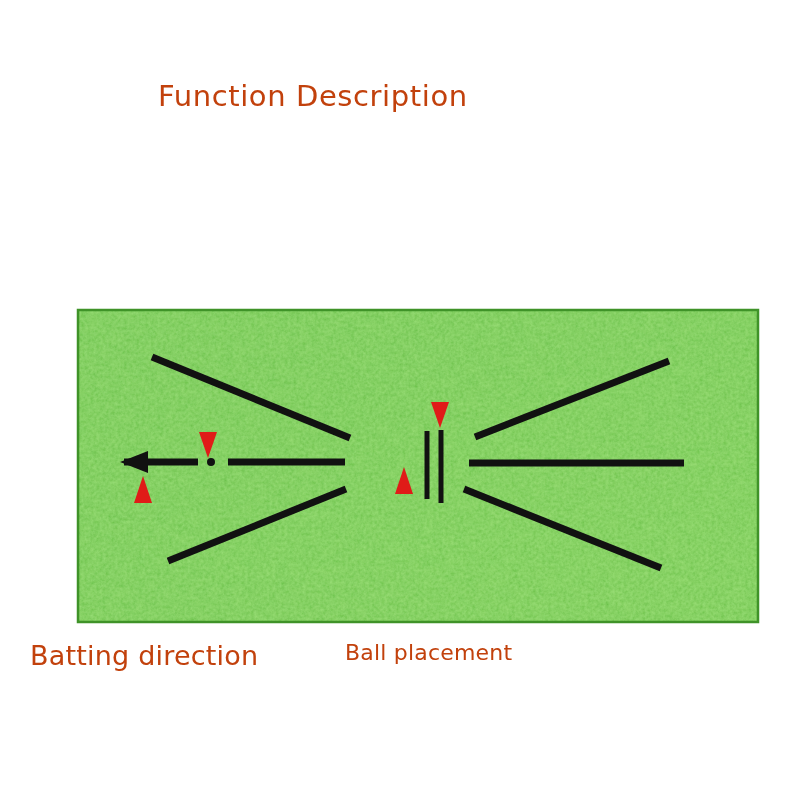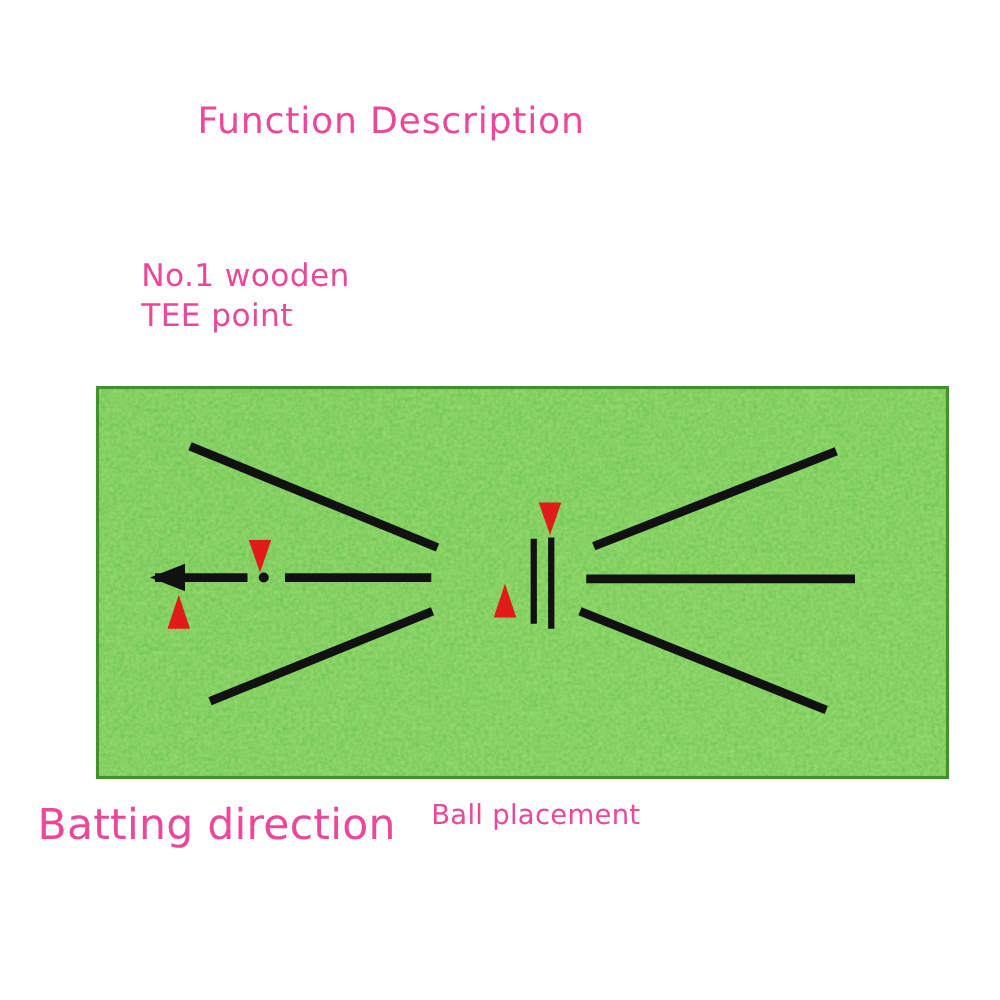--- a/index.html
+++ b/index.html
@@ -21,21 +21,21 @@
   }
   #scene {
     position: absolute;
     left: 0;
     top: 0;
     width: 800px;
     height: 800px;
   }
   .lbl {
     position: absolute;
-    color: #ec4899;
+    color: #c2410c;
     font-family: "DejaVu Sans", sans-serif;
     font-weight: 700;
     letter-spacing: 0.2px;
     white-space: nowrap;
     line-height: 1.28;
   }
   #title-text {
     left: 158px;
     top: 78px;
     font-size: 29px;
@@ -52,21 +52,21 @@
   #tee-label .l2 { display: block; }
   #hardcore-label {
     left: 385px;
     top: 226px;
     font-size: 25px;
     font-weight: 400;
   }
   #batting-label {
     left: 30px;
     top: 639px;
-    font-size: 34px;
+    font-size: 27px;
     font-weight: 400;
   }
   #ball-label {
     left: 345px;
     top: 639px;
     font-size: 22px;
     font-weight: 400;
   }
 </style>
 </head>
@@ -172,23 +172,19 @@
 
       <g>
         <line x1="404" y1="632" x2="404" y2="486" stroke="url(#shaftUp)" stroke-width="4"></line>
         <polygon points="404,467 395,494 413,494" fill="#e01b18"></polygon>
       </g>
     </g>
   </svg>
 
   <div class="lbl" id="title-text">Function Description</div>
 
-  <div class="lbl" id="tee-label">
-    <span class="l1">No.1 wooden</span>
-    <span class="l2">TEE point</span>
-  </div>
 
 
   <div class="lbl" id="batting-label">Batting direction</div>
 
   <div class="lbl" id="ball-label">Ball placement</div>
 
 </div>
 
 </body></html>

